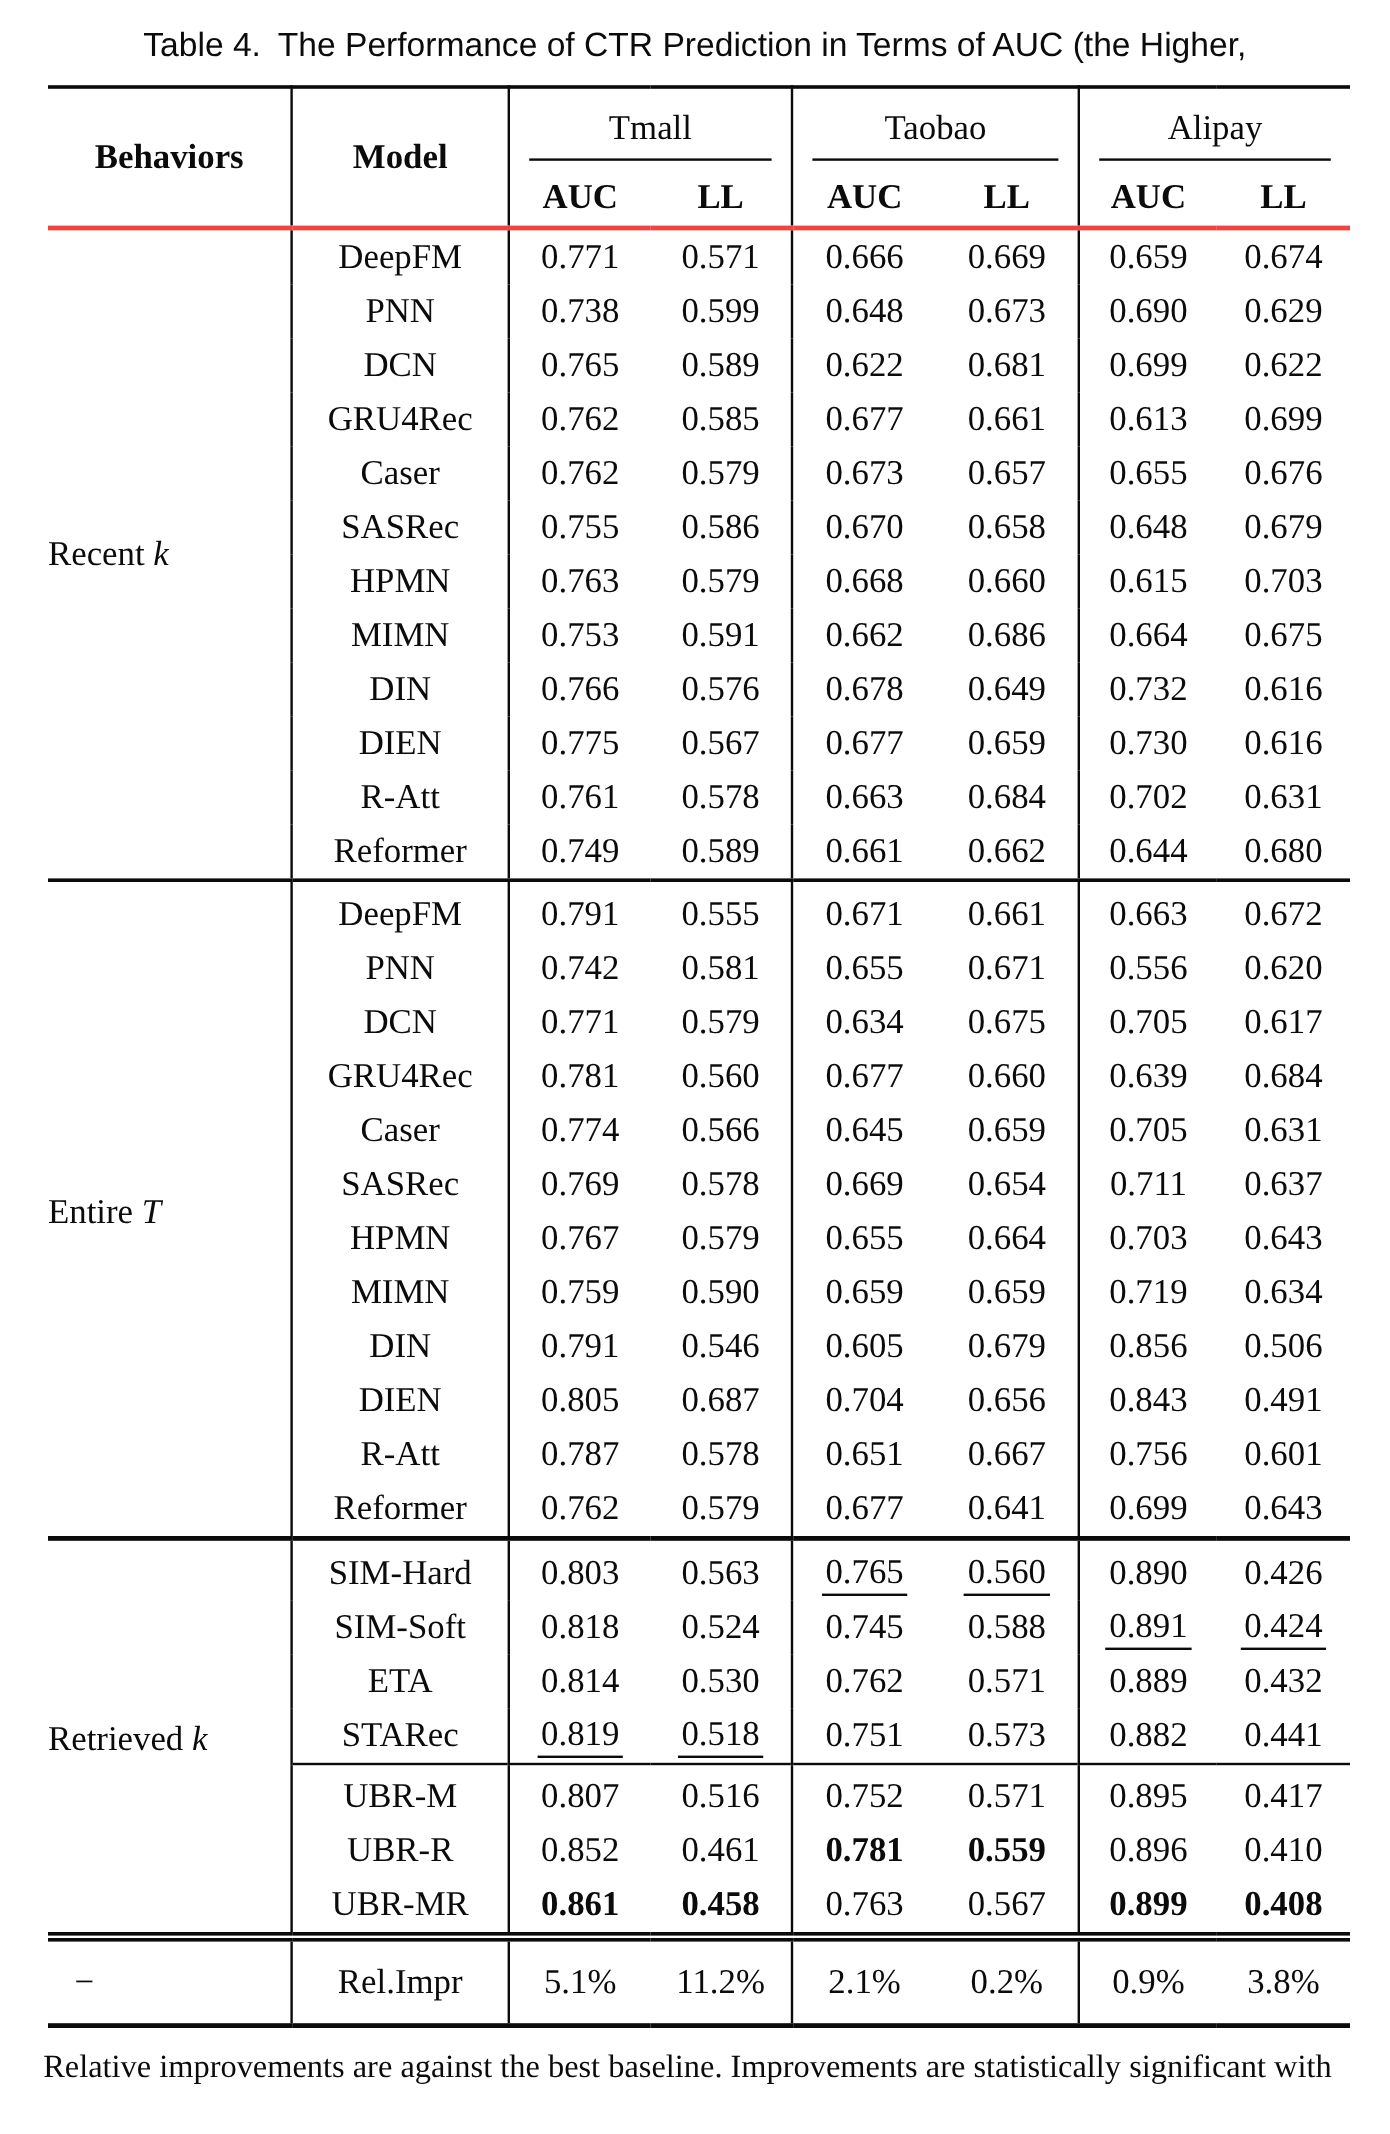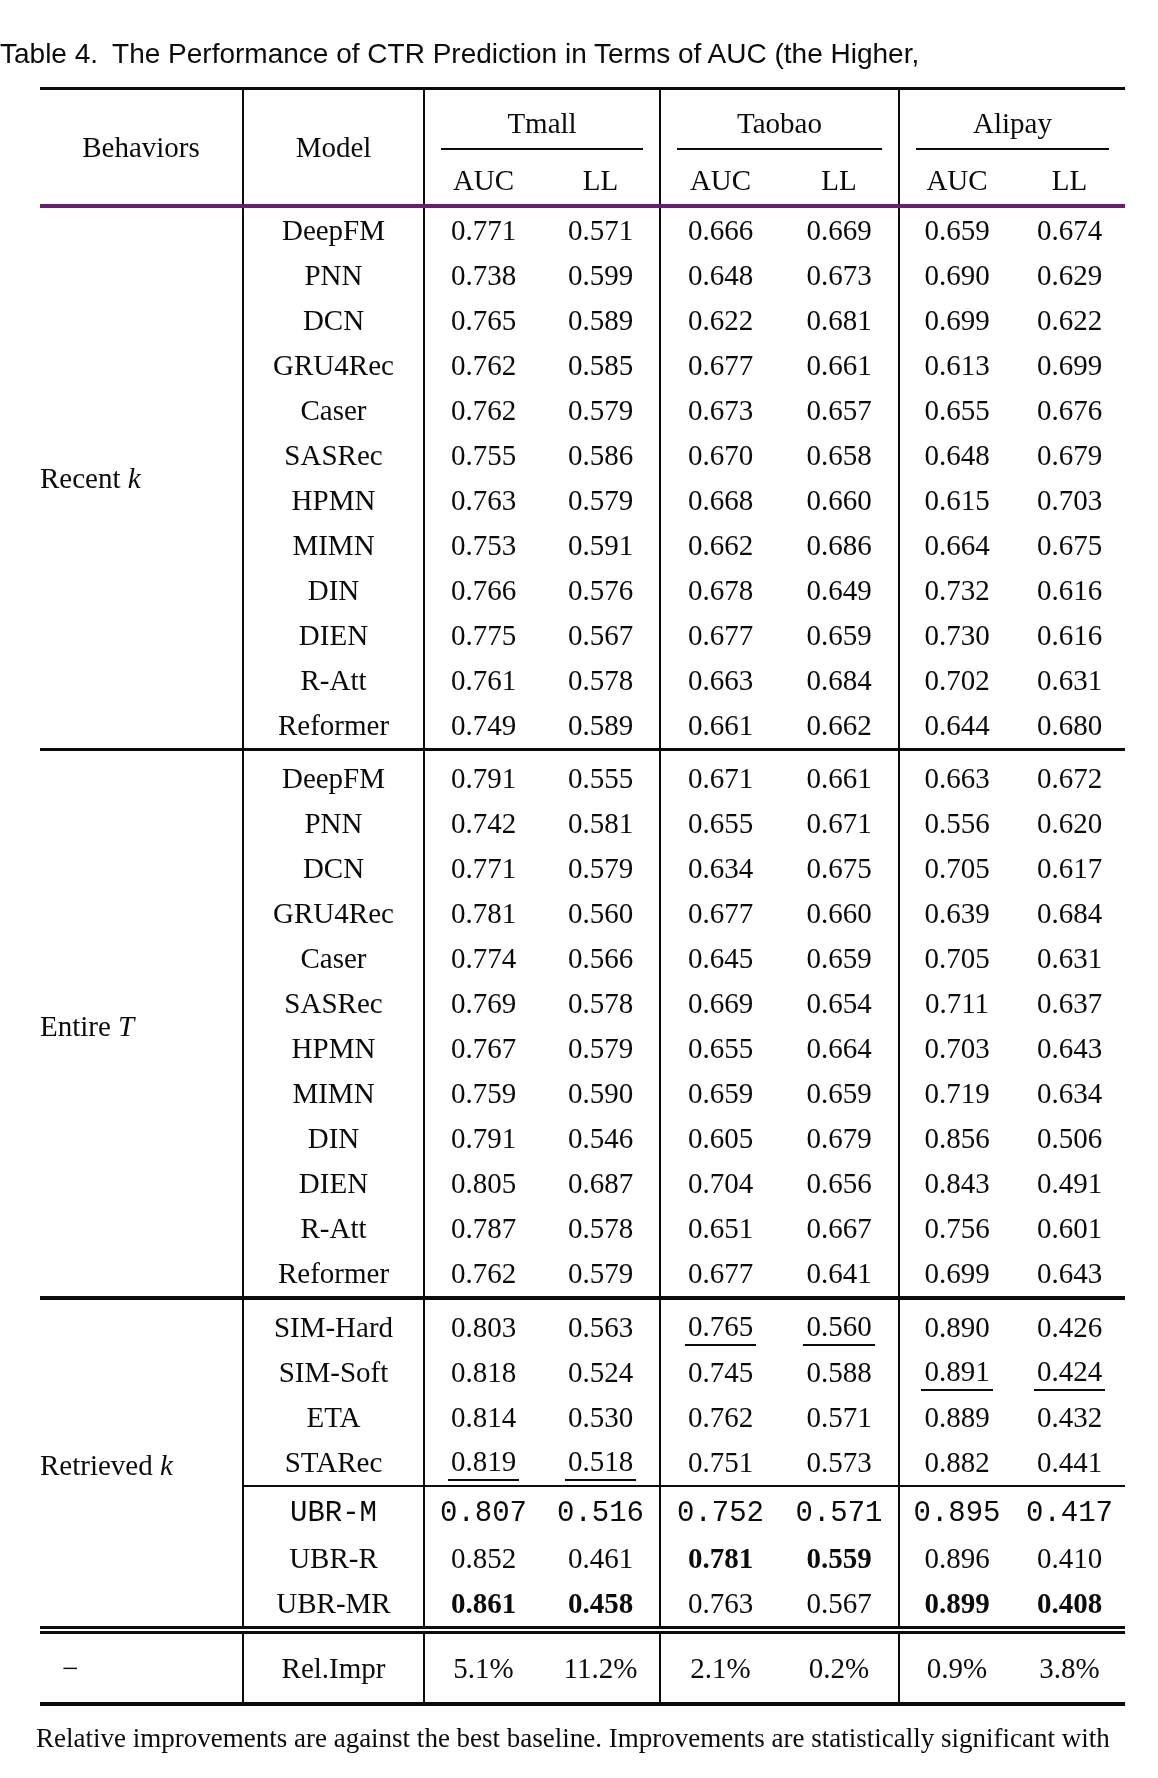--- a/index.html
+++ b/index.html
@@ -8,21 +8,22 @@
     background: #ffffff;
     color: #0b0b0b;
     font-family: "Liberation Serif", serif;
     overflow: hidden;
   }
   
   .caption {
     font-family: "Liberation Sans", sans-serif;
     font-size: 28px;
     line-height: 43px;
-    margin-top: 32px;
+    text-align: center;
+    margin-top: 16px;
   }
   .cap-label { margin-right: 14px; }
 
   
   table.results {
     border-collapse: collapse;
     table-layout: fixed;
     width: 1085px;
     margin: 12px 0 0 40px;
     font-size: 29px;
@@ -39,38 +40,38 @@
 
   th, td {
     font-weight: normal;
     text-align: center;
     vertical-align: middle;
     padding: 0;
   }
   .col-sep { border-left: 2px solid #0b0b0b; }
 
   
-  thead th.hdr-bottom { border-bottom: 4px solid #701a75; }
+  thead th.hdr-bottom { border-bottom: 4px solid #ef4444; font-weight: bold; }
   th.group-cell { height: 60px; vertical-align: middle; padding-top: 6px; }
   .group-label {
     display: block;
     margin: 0 16px;
     padding: 4px 0 8px;
     border-bottom: 2px solid #0b0b0b;
   }
   th.subcol-cell { height: 48px; margin-left: 35px; }
   th.behaviors-hdr, th.model-hdr { font-size: 29px; }
 
   
   tbody td { height: 45px; }
   .behaviors-cell { text-align: left; }
   .mathvar { font-style: italic; font-family: "Liberation Serif", serif; }
   tr.section-rule td       { border-top: 3px solid #0b0b0b; padding-top: 5px; }
   tr.section-rule-thick td { border-top: 4px solid #0b0b0b; padding-top: 5px; }
-  tr.subsection-rule td    { border-top: 2px solid #0b0b0b; padding-top: 4px; font-family: Liberation Mono, monospace; }
+  tr.subsection-rule td    { border-top: 2px solid #0b0b0b; padding-top: 4px; }
   .best   { font-weight: bold; }
   .runner {
     display: inline-block;
     border-bottom: 2px solid #0b0b0b;
     padding: 0 3px 1px;
   }
 
   
   tr.relimpr-row td {
     border-top: 8px double #0b0b0b;

